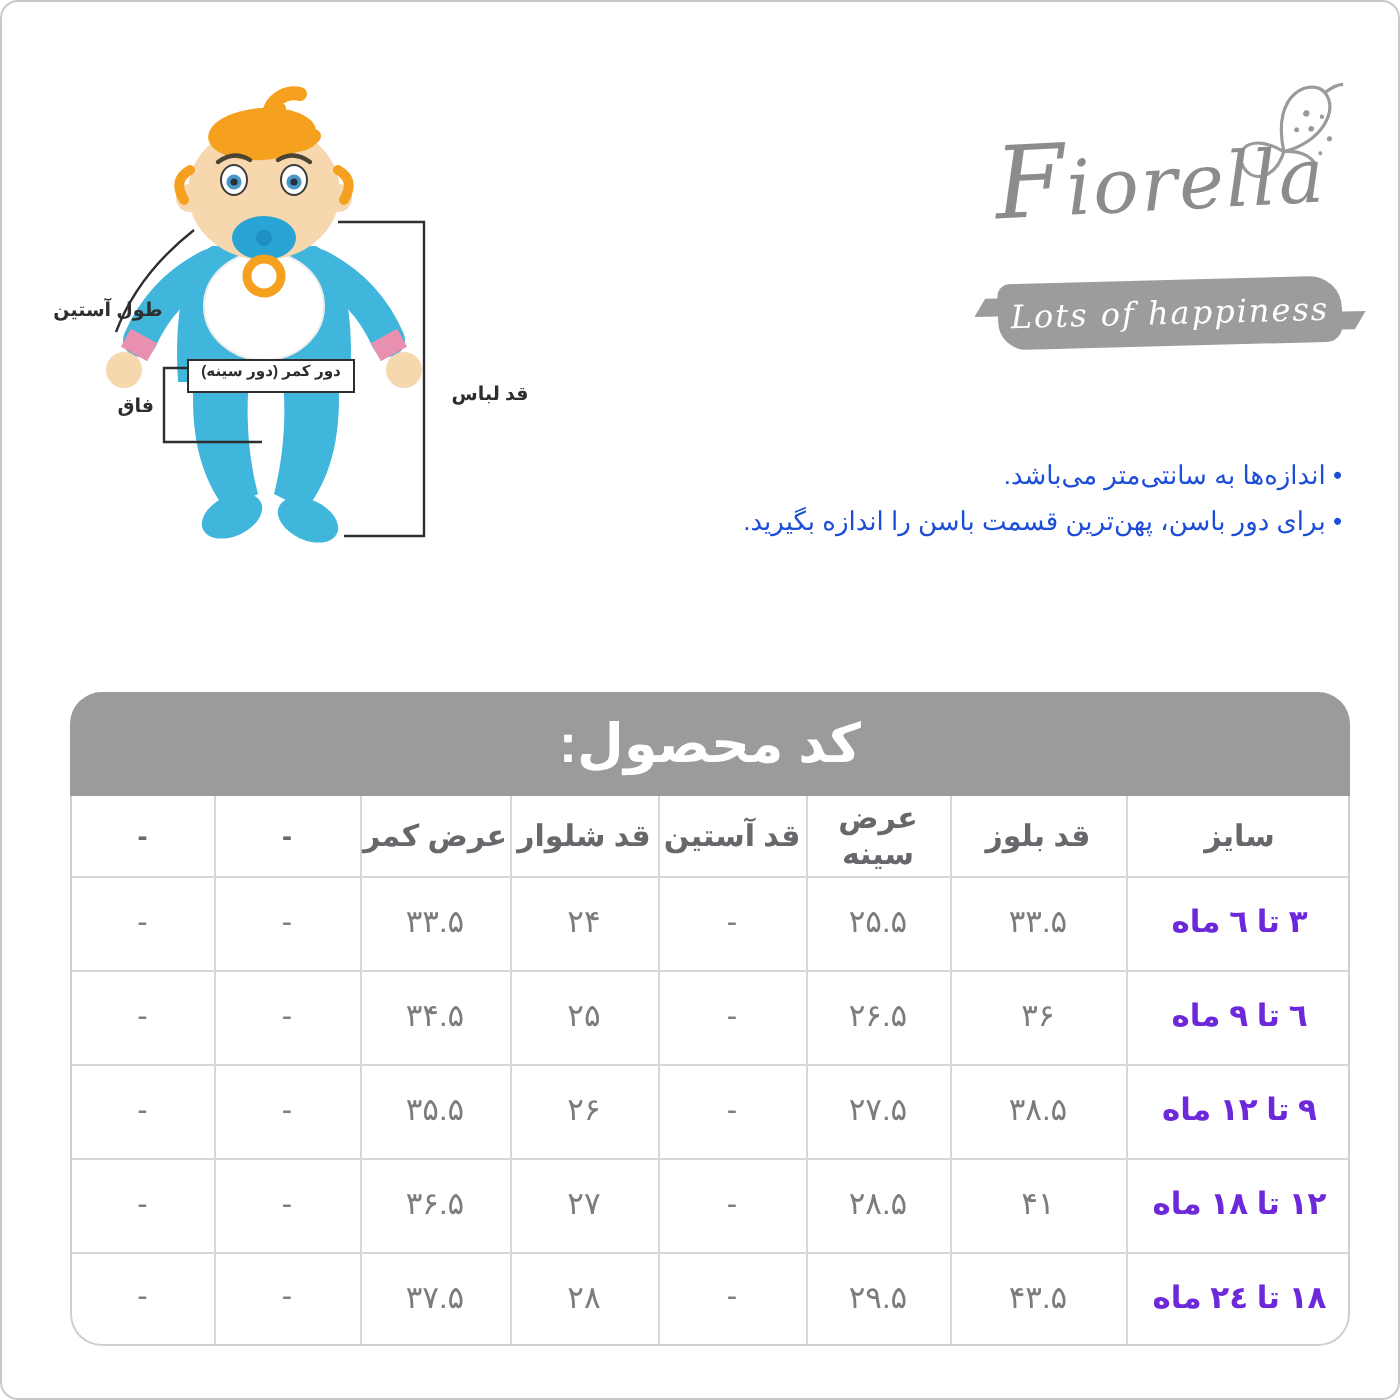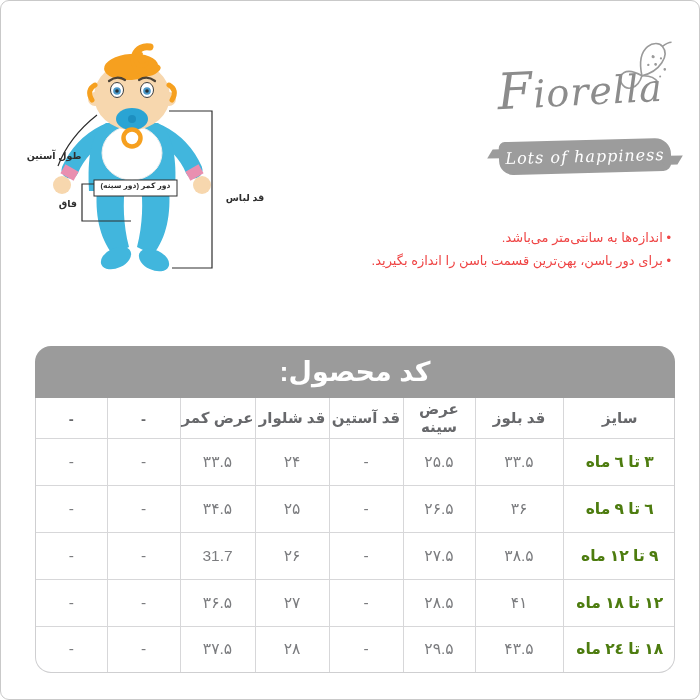--- a/index.html
+++ b/index.html
@@ -45,21 +45,21 @@
   }
   .tagline {
     font-family:"DejaVu Serif",serif; font-style:italic; font-size:16px;
     color:#ffffff; letter-spacing:1px; white-space:nowrap;
   }
 
   
   .guide { position:absolute; left:40px; top:221px; width:630px; direction:rtl; text-align:right; }
   .guide-title { margin:0 0 7px 0; font-size:21px; font-weight:bold; color:#4f5053; }
   .guide ul { list-style:none; margin:4px 0 0 0; padding:0; }
-  .guide li { font-size:13px; color:#ef4444; line-height:1.78; white-space:nowrap; }
+  .guide li { font-size:13px; color:#1d4ed8; line-height:1.78; white-space:nowrap; }
 
   
   .code-bar {
     position:absolute; left:34px; top:345px; width:640px; height:52px;
     background:#9b9b9b; border-radius:16px 16px 0 0; direction:rtl;
     display:flex; align-items:center; justify-content:center; gap:14px;
     color:#ffffff; font-weight:bold; font-size:27px;
   }
   .code-value { letter-spacing:5px; }
 
@@ -74,21 +74,21 @@
   }
   .size-table th, .size-table td {
     border:1px solid #d7d7d9; text-align:center; vertical-align:middle; padding:0;
   }
   .size-table tr:first-child th { border-top:none; }
   .size-table tr:last-child td { border-bottom:none; }
   .size-table th:first-child, .size-table td:first-child { border-right:none; }
   .size-table th:last-child,  .size-table td:last-child  { border-left:none; }
   .size-table th { height:40px; font-size:15px; font-weight:bold; color:#67686b; }
   .size-table td { font-size:15.5px; color:#7b7c7f; }
-  .size-table td:first-child { font-weight:bold; color:#4d7c0f;margin-left:45px; }
+  .size-table td:first-child { font-weight:bold; color:#6d28d9;margin-left:45px; }
 </style>
 </head>
 <body>
 
 <div class="canvas">
 
   <div class="baby">
     <svg width="260" height="252" viewBox="0 0 260 252">
 
       <path d="M 84,94 Q 60,106 49,131" stroke="#41b6dd" stroke-width="17" stroke-linecap="round" fill="none"></path>
@@ -223,21 +223,21 @@
             <td>۳۴.۵</td>
             <td>-</td>
             <td>-</td>
           </tr>
           <tr>
             <td>۹ تا ۱۲ ماه</td>
             <td>۳۸.۵</td>
             <td>۲۷.۵</td>
             <td>-</td>
             <td>۲۶</td>
-            <td>31.7</td>
+            <td>۳۵.۵</td>
             <td>-</td>
             <td>-</td>
           </tr>
           <tr>
             <td>۱۲ تا ۱۸ ماه</td>
             <td>۴۱</td>
             <td>۲۸.۵</td>
             <td>-</td>
             <td>۲۷</td>
             <td>۳۶.۵</td>

